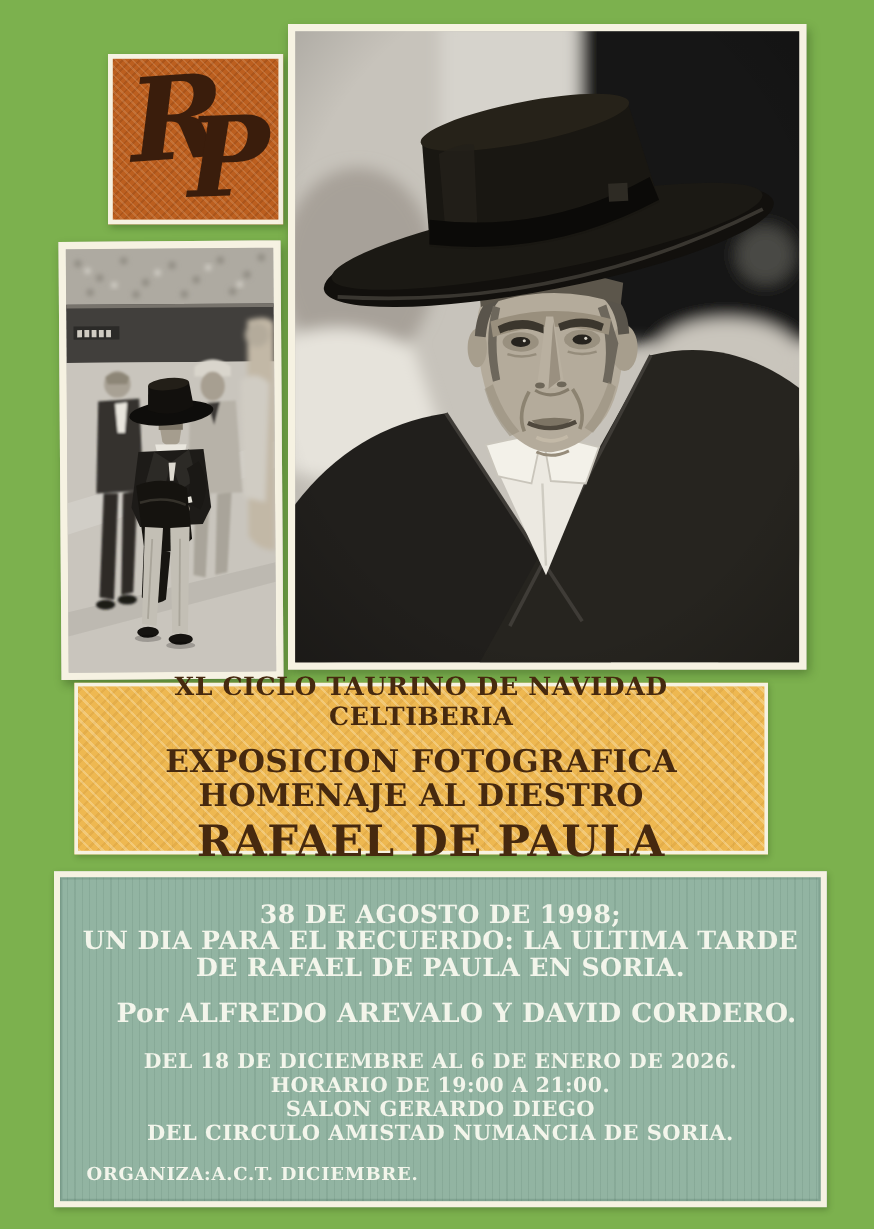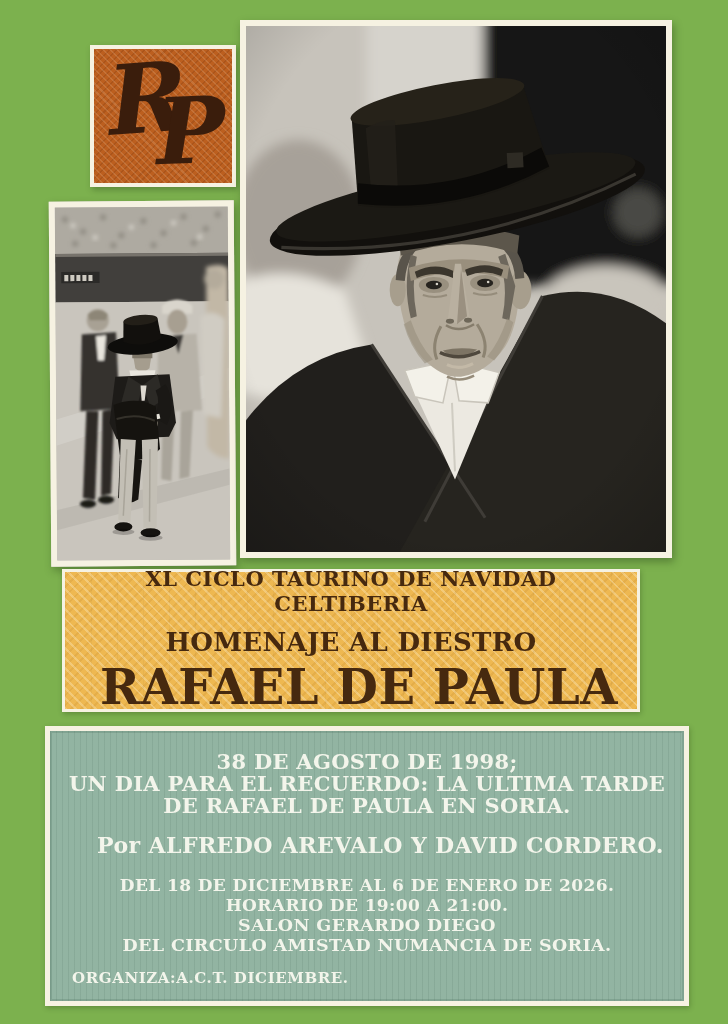--- a/index.html
+++ b/index.html
@@ -44,21 +44,21 @@
       repeating-linear-gradient(45deg, rgba(255,248,225,.28) 0 2px, transparent 2px 7px),
       repeating-linear-gradient(-45deg, rgba(160,100,20,.12) 0 2px, transparent 2px 7px),
       var(--banner-bg,#EEB851);
     color:var(--banner-text,#46290F);
     display:flex;flex-direction:column;align-items:center;justify-content:center;
     text-align:center;font-weight:bold;
     box-shadow:1px 2px 5px rgba(35,60,20,.3);
   }
   .banner .cycle{font-size:21px;letter-spacing:.5px;margin-bottom:12px;}
   .banner .expo{font-size:26px;line-height:1.08;letter-spacing:.3px;}
-  .banner .artist{font-size:48px;letter-spacing:.5px;margin-top:2px;margin-left:16px;}
+  .banner .artist{font-size:36px;letter-spacing:.5px;margin-top:2px;margin-left:16px;}
 
   
   .panel{
     position:absolute;left:45px;top:726px;width:634px;height:270px;
     border:5px solid var(--border-cream,#F6F2E2);
     background:
       repeating-linear-gradient(90deg, rgba(30,65,50,.09) 0 1px, transparent 1px 6px),
       var(--panel-bg,#92B4A2);
     color:var(--panel-text,#F3F5EB);
     box-shadow:inset 0 0 0 2px rgba(60,95,80,.2), 1px 2px 5px rgba(35,60,20,.3);
@@ -281,20 +281,21 @@
         <path d="M130 86 Q150 80 160 84 L150 150 Q132 148 124 142 Z" fill="#23201a" opacity=".85"></path>
         <path d="M112 138 Q205 168 298 138 L302 158 Q205 188 108 158 Z" fill="#0b0a08"></path>
         <rect x="262" y="138" width="16" height="15" fill="#2e2b24" transform="rotate(8 270 145)"></rect>
       </g>
       <rect width="418" height="522" fill="url(#vig)"></rect>
     </svg>
   </figure>
 
   <div class="banner">
     <div class="cycle">XL CICLO TAURINO DE NAVIDAD CELTIBERIA</div>
+    <div class="expo">EXPOSICION FOTOGRAFICA</div>
     <div class="expo">HOMENAJE AL DIESTRO</div>
     <div class="artist">RAFAEL DE PAULA</div>
   </div>
 
   <div class="panel">
     <div class="event">38 DE AGOSTO DE 1998;</div>
     <div class="event" style="margin-top:0">UN DIA PARA EL RECUERDO: LA ULTIMA TARDE</div>
     <div class="event" style="margin-top:0">DE RAFAEL DE PAULA EN SORIA.</div>
     <div class="authors">Por ALFREDO AREVALO Y DAVID CORDERO.</div>
     <div class="dates">DEL 18 DE DICIEMBRE AL 6 DE ENERO DE 2026.</div>

